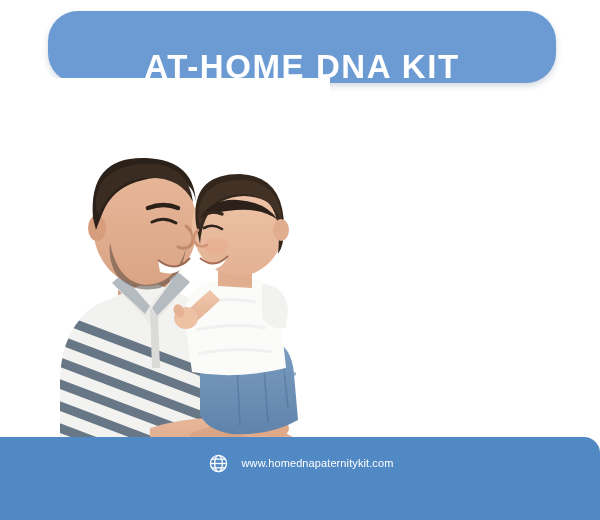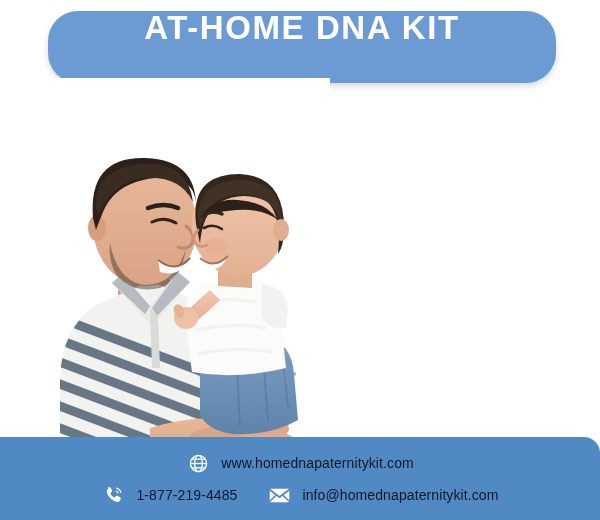--- a/index.html
+++ b/index.html
@@ -17,21 +17,21 @@
   }
 
   
   .header-banner {
     position: absolute;
     left: 48px; top: 11px;
     width: 508px; height: 72px;
     background: #6b9bd2;
     border-radius: 30px;
     display: flex;
-    align-items: flex-start;
+    align-items: flex-end;
     justify-content: center;
     box-shadow: 0 3px 6px rgba(120,140,165,0.33);
   }
   .header-title {
     color: #ffffff;
     font-size: 33px;
     font-weight: bold;
     letter-spacing: 1.6px;
     white-space: nowrap;
     line-height: 1;
@@ -93,22 +93,22 @@
     align-items: center;
   }
   .footer-icon {
     display: inline-flex;
     align-items: center;
     justify-content: center;
     width: 24px; height: 24px;
     flex: 0 0 auto;
   }
   .footer-text {
-    color: #0f172a;
-    font-size: 14px;
+    color: #ffffff;
+    font-size: 11px;
     letter-spacing: 0.1px;
     white-space: nowrap;
     margin-left: 11px;
     line-height: 1;
   }
 </style>
 </head>
 <body>
 
 <div id="poster">
@@ -253,40 +253,15 @@
             <ellipse cx="12" cy="12" rx="4.4" ry="9.2"></ellipse>
             <line x1="2.8" y1="12" x2="21.2" y2="12"></line>
             <line x1="4.3" y1="7" x2="19.7" y2="7"></line>
             <line x1="4.3" y1="17" x2="19.7" y2="17"></line>
           </svg>
         </span>
         <span class="footer-text">www.homednapaternitykit.com</span>
       </div>
     </div>
 
-    <div class="footer-row footer-row-contact">
-
-      <div class="contact-item">
-        <span class="footer-icon">
-          <svg width="21" height="21" viewBox="0 0 24 24">
-            <path d="M6.3 2.6c.8-.5 1.8-.2 2.3.6l1.7 2.8c.4.7.3 1.6-.4 2.1l-1.1.9c-.3.2-.4.6-.2.9.9 1.8 2.4 3.3 4.2 4.2.3.2.7.1.9-.2l.9-1.1c.5-.6 1.4-.8 2.1-.4l2.8 1.7c.8.5 1.1 1.5.6 2.3l-1 1.6c-.7 1.1-2 1.6-3.2 1.3C10.2 18 6 13.8 4.3 8.1 4 6.9 4.5 5.6 5.6 4.9z" fill="#ffffff"></path>
-            <path d="M15.6 3.6a6.6 6.6 0 0 1 4.8 4.8" stroke="#ffffff" stroke-width="1.4" fill="none" stroke-linecap="round"></path>
-            <path d="M15 6.9a3.4 3.4 0 0 1 2.1 2.1" stroke="#ffffff" stroke-width="1.4" fill="none" stroke-linecap="round"></path>
-          </svg>
-        </span>
-        <span class="footer-text">1-877-219-4485</span>
-      </div>
-
-      <div class="contact-item">
-        <span class="footer-icon">
-          <svg width="23" height="23" viewBox="0 0 24 24">
-            <rect x="1.8" y="5" width="20.4" height="14" rx="1.2" fill="#ffffff"></rect>
-            <path d="M1.8 6.1 L12 13.6 L22.2 6.1" fill="none" stroke="#5189c4" stroke-width="1.9"></path>
-            <path d="M1.8 17.9 L8.6 11.6 M22.2 17.9 L15.4 11.6" fill="none" stroke="#5189c4" stroke-width="1.5"></path>
-          </svg>
-        </span>
-        <span class="footer-text">info@homednapaternitykit.com</span>
-      </div>
-
-    </div>
   </div>
 
 </div>
 
 </body></html>

